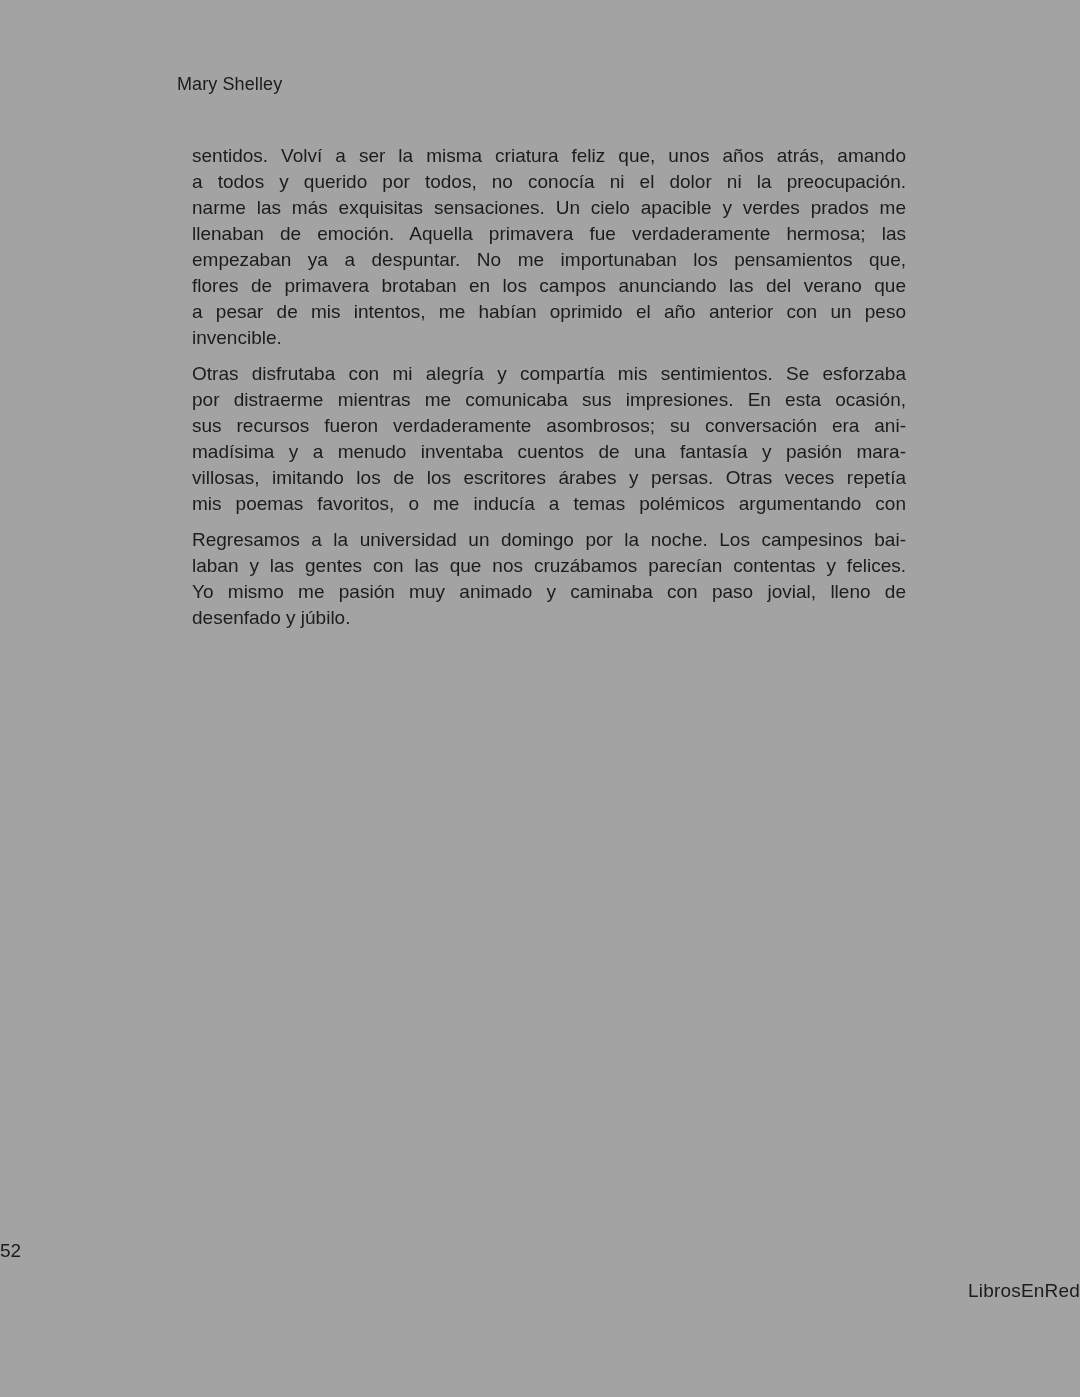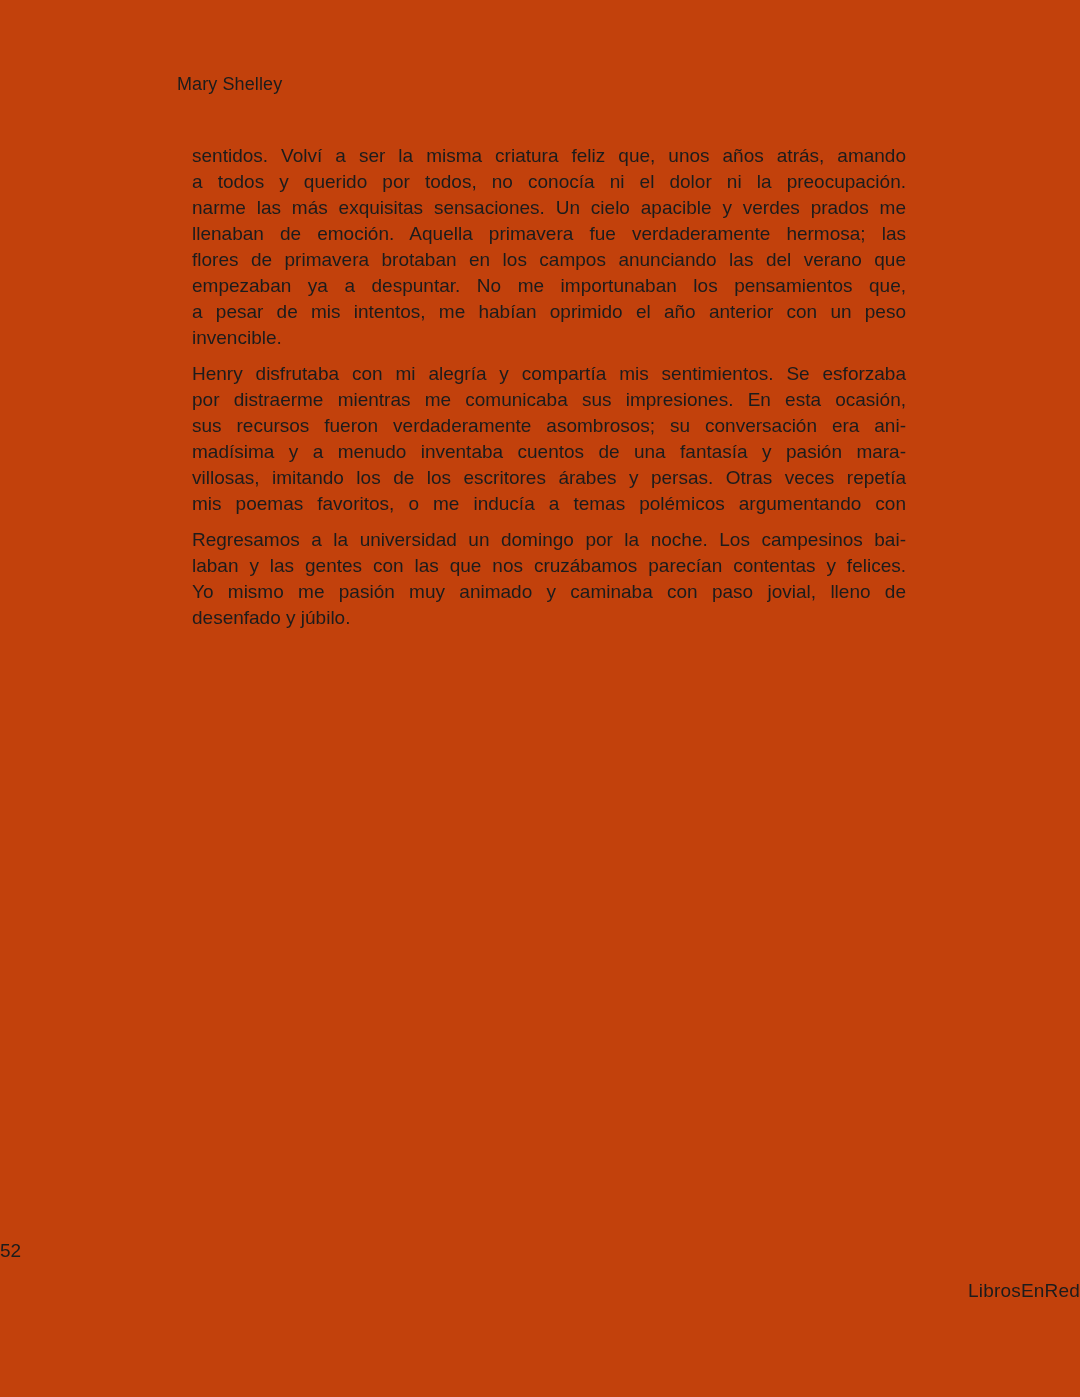--- a/index.html
+++ b/index.html
@@ -4,21 +4,21 @@
   <style>
     html, body {
       margin: 0;
       padding: 0;
       background: #ffffff;
     }
     .page {
       position: relative;
       width: 1080px;
       height: 1397px;
-      background: #c2410c;
+      background: #a3a3a3;
       font-family: "Liberation Sans", sans-serif;
       color: #1c1c1c;
       overflow: hidden;
     }
     .running-header {
       position: absolute;
       left: 177px;
       top: 73px;
       font-size: 18px;
       line-height: 22px;
@@ -71,27 +71,27 @@
 <div class="page">
 
   <div class="running-header">Mary Shelley</div>
 
   <div class="body-text">
       <div class="paragraph">
         <div class="line">sentidos. Volví a ser la misma criatura feliz que, unos años atrás, amando</div>
         <div class="line">a todos y querido por todos, no conocía ni el dolor ni la preocupación.</div>
         <div class="line">narme las más exquisitas sensaciones. Un cielo apacible y verdes prados me</div>
         <div class="line">llenaban de emoción. Aquella primavera fue verdaderamente hermosa; las</div>
+        <div class="line">empezaban ya a despuntar. No me importunaban los pensamientos que,</div>
         <div class="line">flores de primavera brotaban en los campos anunciando las del verano que</div>
-        <div class="line">empezaban ya a despuntar. No me importunaban los pensamientos que,</div>
         <div class="line">a pesar de mis intentos, me habían oprimido el año anterior con un peso</div>
         <div class="line last">invencible.</div>
       </div>
       <div class="paragraph">
-        <div class="line">Henry disfrutaba con mi alegría y compartía mis sentimientos. Se esforzaba</div>
+        <div class="line">Otras disfrutaba con mi alegría y compartía mis sentimientos. Se esforzaba</div>
         <div class="line">por distraerme mientras me comunicaba sus impresiones. En esta ocasión,</div>
         <div class="line">sus recursos fueron verdaderamente asombrosos; su conversación era ani-</div>
         <div class="line">madísima y a menudo inventaba cuentos de una fantasía y pasión mara-</div>
         <div class="line">villosas, imitando los de los escritores árabes y persas. Otras veces repetía</div>
         <div class="line">mis poemas favoritos, o me inducía a temas polémicos argumentando con</div>
       </div>
       <div class="paragraph">
         <div class="line">Regresamos a la universidad un domingo por la noche. Los campesinos bai-</div>
         <div class="line">laban y las gentes con las que nos cruzábamos parecían contentas y felices.</div>
         <div class="line">Yo mismo me pasión muy animado y caminaba con paso jovial, lleno de</div>

